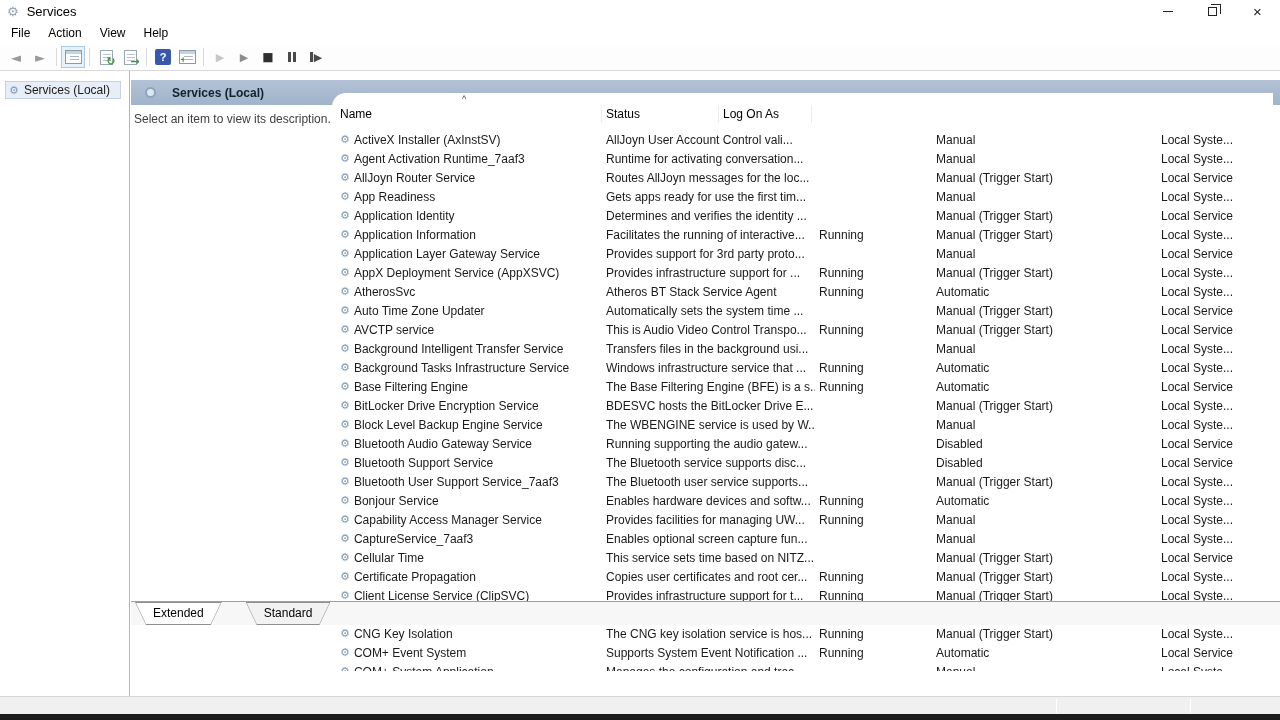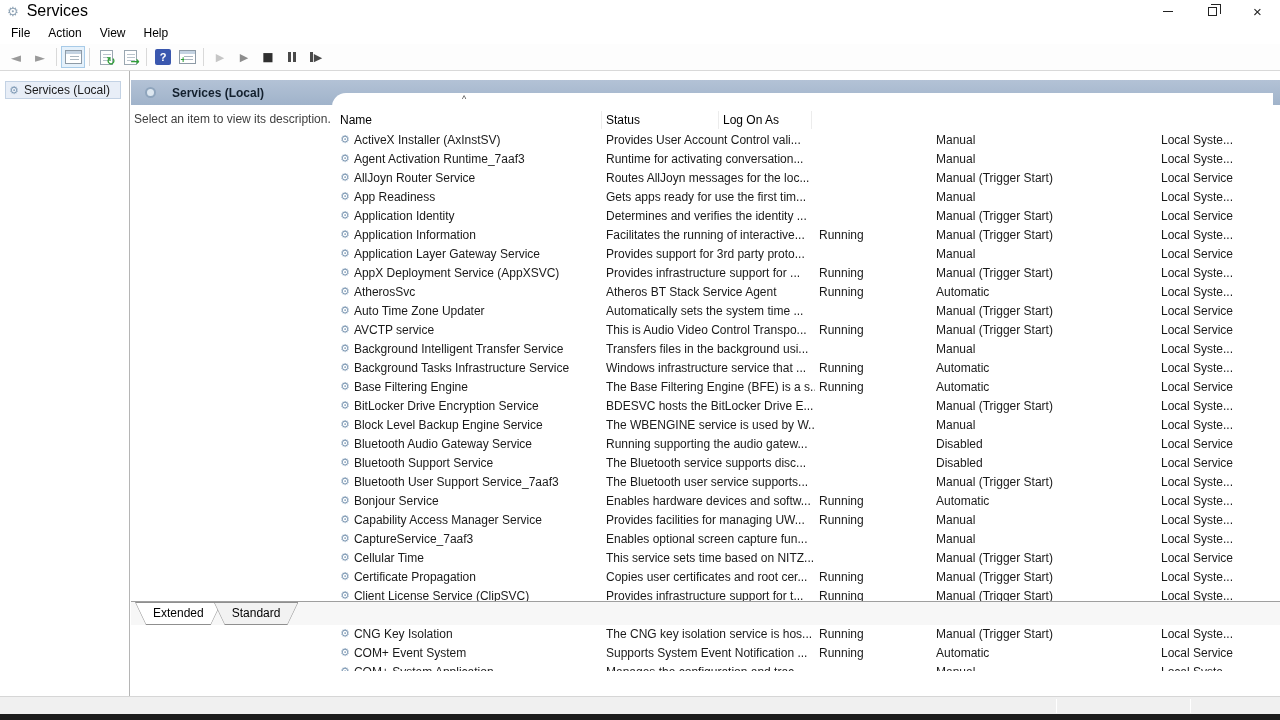--- a/index.html
+++ b/index.html
@@ -2,21 +2,21 @@
 <html><head>
 <meta charset="utf-8">
 <style>
   * { margin:0; padding:0; box-sizing:border-box; }
   html,body { width:1280px; height:720px; overflow:hidden; }
   body { font-family:"Liberation Sans", sans-serif; font-size:12px; color:#1a1a1a; background:#fff; position:relative; }
 
   
   .titlebar { position:absolute; left:0; top:0; width:1280px; height:22px; background:#ffffff; display:flex; align-items:center; }
   .titlebar .app-icon { font-family:"DejaVu Sans", sans-serif; color:#8fa3b5; font-size:13px; margin-left:7px; }
-  .titlebar .title { margin-left:8px; font-size:16px; color:#000; }
+  .titlebar .title { margin-left:8px; font-size:13px; color:#000; }
   .win-controls { position:absolute; right:0; top:0; height:22px; display:flex; }
   .win-btn { width:45px; height:22px; display:flex; align-items:center; justify-content:center; color:#222; }
   .glyph-min { width:10px; height:1px; background:#222; display:inline-block; }
   .glyph-restore { position:relative; width:9px; height:9px; border:1px solid #222; background:#fff; }
   .glyph-restore::before { content:""; position:absolute; left:2px; top:-4px; width:9px; height:9px; border:1px solid #222; border-left:none; border-bottom:none; }
   .glyph-close { font-size:15px; line-height:1; }
 
   
   .menubar { position:absolute; left:0; top:22px; width:1280px; height:22px; background:#ffffff; display:flex; align-items:center; padding-left:2px; }
   .menu-item { padding:3px 9px; color:#000; }
@@ -55,34 +55,34 @@
   
   .main-pane { position:absolute; left:131px; top:0; width:1149px; height:601px; background:#fff; }
   .band { position:absolute; left:0; top:9px; width:1149px; height:25px; background:linear-gradient(#b3c2d6, #a0b3ca); display:flex; align-items:center; }
   .band .circle-icon { width:11px; height:11px; border-radius:50%; border:2px solid #8fa5bd; background:#dde7f0; margin-left:14px; }
   .band .band-title { margin-left:16px; font-weight:bold; color:#13202e; }
   .desc-hint { position:absolute; left:3px; top:41px; width:200px; color:#404040; }
 
   
   .list-panel { position:absolute; left:201px; top:22px; width:941px; height:578px; background:#fff; border-top-left-radius:14px; overflow:hidden; }
   .sort-indicator { position:absolute; left:130px; top:1px; font-size:9px; color:#444; }
-  .col-headers { position:absolute; left:0; top:12px; width:918px; height:24px; display:flex; align-items:flex-end; }
+  .col-headers { position:absolute; left:0; top:12px; width:918px; height:24px; display:flex; align-items:flex-start; }
   .col-h { padding-left:4px; color:#000; border-right:1px solid #ececec; height:18px; display:flex; align-items:center; }
   .rows { position:absolute; left:0; top:37px; width:918px; height:541px; overflow:hidden; }
   .table-row { display:flex; height:19px; align-items:center; }
   .cell { overflow:hidden; white-space:nowrap; padding-left:4px; }
   .c-name { width:270px; display:flex; align-items:center; gap:4px; padding-left:8px; }
   .c-name .gear { font-family:"DejaVu Sans", sans-serif; color:#7e99b4; font-size:11px; flex:0 0 auto; }
   .c-desc { width:213px; }
   .c-status { width:117px; }
   .c-startup { width:225px; }
   .c-logon { width:93px; }
 
   
-  .tabstrip { position:absolute; left:131px; top:601px; width:1149px; height:24px; background:#f7f7f7; border-top:1px solid #9f9f9f; display:flex; padding-left:4px; }
+  .tabstrip { position:absolute; left:131px; top:601px; width:1149px; height:24px; background:#f7f7f7; border-top:1px solid #9f9f9f; display:flex; padding-left:4px;gap:32px; }
   .tab { position:relative; height:23px; margin-right:-8px; }
   .tab .shape { position:absolute; inset:0; clip-path:polygon(0 0, 100% 0, calc(100% - 11px) 100%, 11px 100%); background:#8f8f8f; }
   .tab .shape-inner { position:absolute; inset:1px; clip-path:polygon(0 0, 100% 0, calc(100% - 10px) 100%, 10px 100%); background:#fff; }
   .tab.inactive .shape-inner { background:#f2f2f2; }
   .tab .tab-label { position:relative; display:block; padding:4px 18px 0 18px; color:#000; }
 
   
   .statusbar { position:absolute; left:0; top:696px; width:1280px; height:18px; background:#f0f0f0; border-top:1px solid #d6d6d6; }
   .sb-sep { position:absolute; top:2px; width:1px; height:14px; background:#dcdcdc; border-right:1px solid #fff; }
   .sb-sep1 { left:1056px; }
@@ -194,21 +194,21 @@
         <div class="col-h c-name">Name</div>
         <div class="col-h c-status">Status</div>
         <div class="col-h c-logon">Log On As</div>
       </div>
       <div class="rows">
           <div class="table-row">
             <div class="cell c-name">
               <span class="gear">⚙</span>
               <span>ActiveX Installer (AxInstSV)</span>
             </div>
-            <div class="cell c-desc">Provides User Account Control vali...</div>
+            <div class="cell c-desc">AllJoyn User Account Control vali...</div>
             <div class="cell c-status"></div>
             <div class="cell c-startup">Manual</div>
             <div class="cell c-logon">Local Syste...</div>
           </div>
           <div class="table-row">
             <div class="cell c-name">
               <span class="gear">⚙</span>
               <span>Agent Activation Runtime_7aaf3</span>
             </div>
             <div class="cell c-desc">Runtime for activating conversation...</div>

